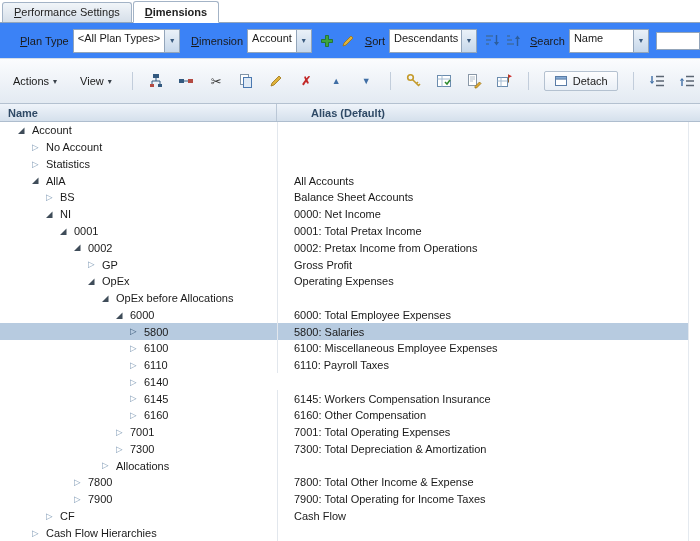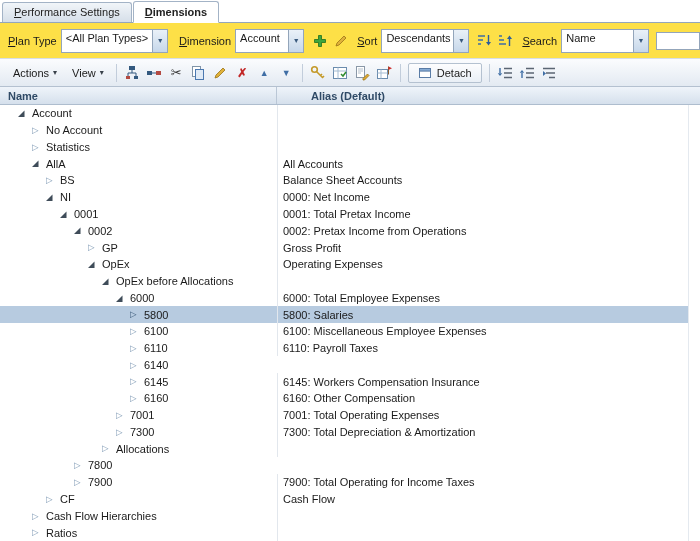--- a/index.html
+++ b/index.html
@@ -15,34 +15,34 @@
     background:linear-gradient(#f1f5f9,#d6dfe9); border:1px solid #a3b3c6; border-bottom:none;
     border-radius:3px 3px 0 0; color:#222; cursor:default; white-space:nowrap;
   }
   .tab.active{
     background:#fff; font-weight:bold; height:22px; line-height:21px;
     margin-bottom:-1px; position:relative; z-index:2; border-bottom:1px solid #fff;
   }
   .ak{ display:inline-block; }
   .ak::first-letter{ text-decoration:underline; }
   
-  .filterbar{ display:flex; align-items:center; height:35px; padding-left:8px; background:#fde047; white-space:nowrap; overflow:hidden; }
+  .filterbar{ display:flex; align-items:center; height:35px; padding-left:20px; background:#3b82f6; white-space:nowrap; overflow:hidden; }
   .flabel{ margin:0 4px 0 6px; }
   .select{ display:inline-flex; height:24px; border:1px solid #93a5ba; background:#fff; margin-right:5px; align-items:stretch; }
   .select-value{ flex:1; padding:0 4px; line-height:16px; overflow:hidden; white-space:nowrap; }
   .select-btn{
     width:15px; display:flex; align-items:center; justify-content:center;
     background:linear-gradient(#eaf1f8,#c6d7ea); border-left:1px solid #93a5ba;
     color:#3a5a7e; font-size:7px;
   }
   .sel-plan{ width:110px; } .sel-dim{ width:74px; } .sel-sort{ width:88px; } .sel-search{ width:94px; }
   .search-input{ width:44px; height:18px; border:1px solid #93a5ba; margin-left:2px; font:inherit; padding:0 3px; }
   
   .toolbar{
-    display:flex; align-items:center; height:29px; padding:0 6px; gap:1px;
+    display:flex; align-items:center; height:46px; padding:0 6px; gap:9px;
     background:linear-gradient(#fbfcfe,#e3eaf2);
     border-top:1px solid #d6dee7; border-bottom:1px solid #b4c1d0;
   }
   .menu-btn{ display:inline-flex; align-items:center; gap:4px; padding:3px 7px; cursor:default; }
   .caret{ font-size:8px; color:#39414a; }
   .sep{ width:1px; height:18px; background:#c2cddb; margin:0 4px; flex:0 0 auto; }
   .ibtn{
     width:21px; height:21px; display:inline-flex; align-items:center; justify-content:center;
     cursor:default; flex:0 0 auto;
   }
@@ -67,21 +67,21 @@
   .gutter{ flex:1; border-left:1px solid #e4e9ef; background:#fff; }
   .tree-row{ display:flex; height:16.77px; align-items:stretch; }
   .tree-row.selected{ background:var(--selection,#b7cbe0); }
   .name-cell{ width:277px; display:flex; align-items:center; padding-left:18px; overflow:hidden; white-space:nowrap; }
   .indent{ flex:0 0 auto; height:1px; }
   .arrow{ flex:0 0 14px; font-size:8.5px; line-height:1; cursor:default; }
   .arrow.expanded{ color:#3f4c59; }
   .arrow.collapsed{ color:#7e99b4; }
   .tree-row.selected .arrow.collapsed{ color:#3c5a7a; }
   .node-label{ white-space:nowrap; cursor:default; }
-  .alias-cell{ flex:1; border-left:1px solid #e2e7ed; padding-left:5px; display:flex; align-items:center; white-space:nowrap; overflow:hidden; }
+  .alias-cell{ flex:1; border-left:1px solid #e2e7ed; padding-left:16px; display:flex; align-items:center; white-space:nowrap; overflow:hidden; }
 </style>
 </head>
 <body>
 
 <div class="app">
 
   <div class="tabbar">
     <div class="tab">
       <span class="ak">Performance Settings</span>
     </div>
@@ -414,20 +414,21 @@
               <span class="node-label">Allocations</span>
             </div>
             <div class="alias-cell"></div>
           </div>
           <div class="tree-row">
             <div class="name-cell">
               <span class="indent" style="width: 56px;"></span>
               <span class="arrow collapsed">▷</span>
               <span class="node-label">7800</span>
             </div>
+            <div class="alias-cell">7800: Total Other Income &amp; Expense</div>
           </div>
           <div class="tree-row">
             <div class="name-cell">
               <span class="indent" style="width: 56px;"></span>
               <span class="arrow collapsed">▷</span>
               <span class="node-label">7900</span>
             </div>
             <div class="alias-cell">7900: Total Operating for Income Taxes</div>
           </div>
           <div class="tree-row">

